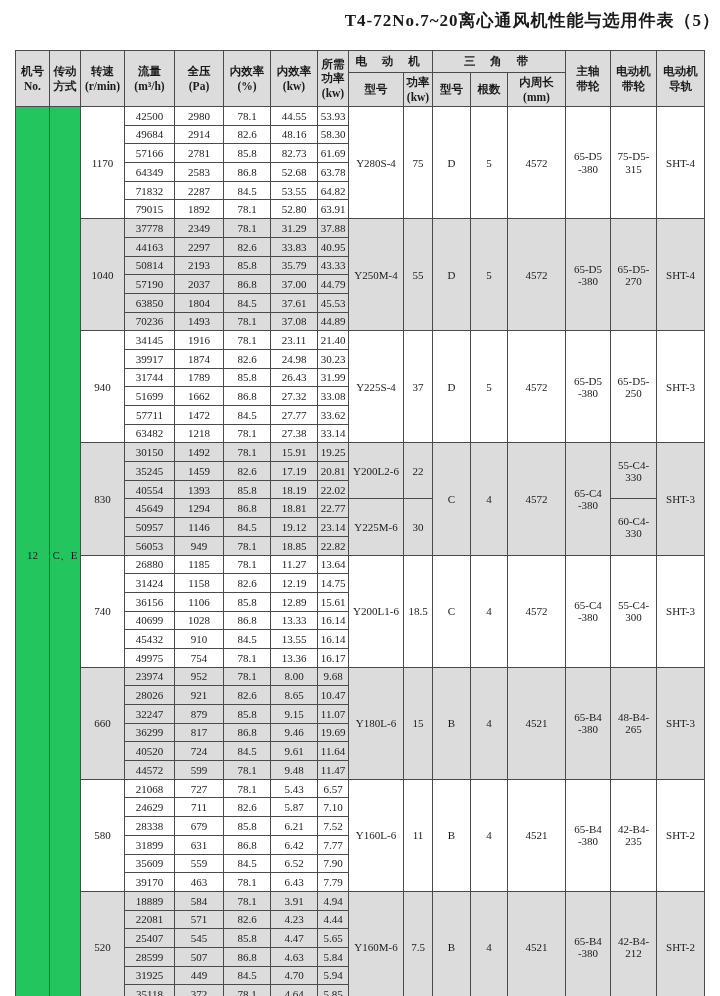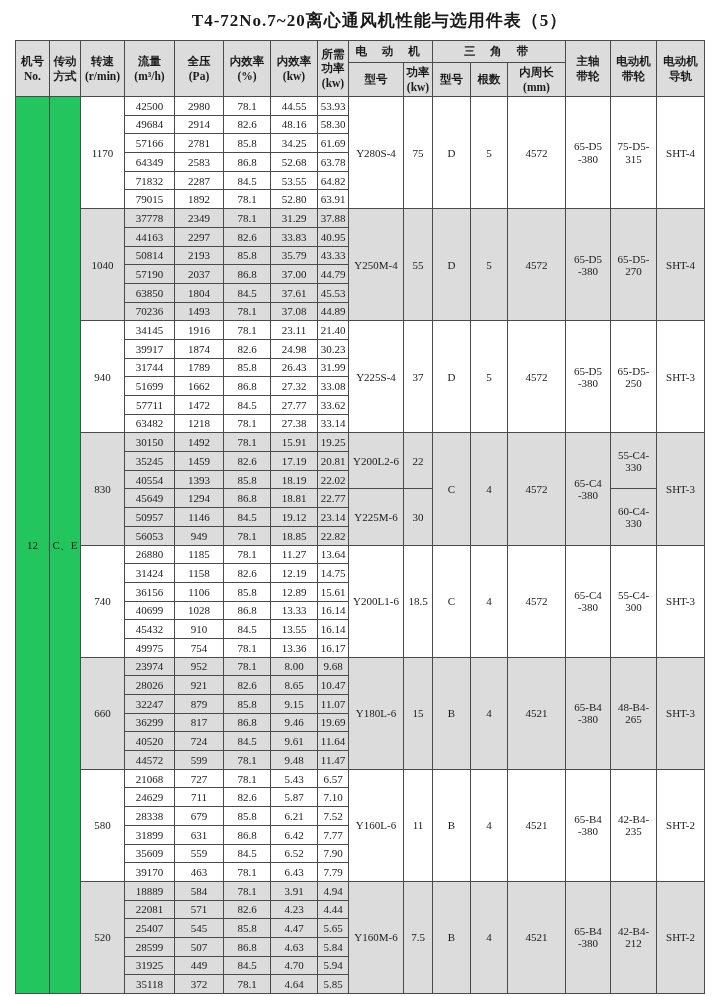--- a/index.html
+++ b/index.html
@@ -2,22 +2,22 @@
 <html><head>
 <meta charset="utf-8">
 <style>
   html,body{margin:0;padding:0;}
   body{
     width:720px;height:996px;background:#ffffff;
     font-family:"Liberation Serif","DejaVu Serif",serif;
     color:#1a1a1a;overflow:hidden;
   }
   .title{
-    text-align:center;font-size:17px;font-weight:bold;
-    margin:9px 0 8px 0;letter-spacing:1px;padding-left:39px;
+    text-align:right;font-size:17px;font-weight:bold;
+    margin:9px 0 18px 0;letter-spacing:1px;padding-left:39px;
   }
   table.perf{
     border-collapse:collapse;table-layout:fixed;
     width:689px;margin:0 auto;border:1.5px solid #3f3f3f;
   }
   .perf th,.perf td{
     border:1px solid #4a4a4a;text-align:center;vertical-align:middle;
     padding:0;white-space:pre-line;overflow:hidden;
   }
   .perf thead th{
@@ -116,21 +116,21 @@
         <td>49684</td>
         <td>2914</td>
         <td>82.6</td>
         <td>48.16</td>
         <td>58.30</td>
       </tr>
       <tr>
         <td>57166</td>
         <td>2781</td>
         <td>85.8</td>
-        <td>34.25</td>
+        <td>82.73</td>
         <td>61.69</td>
       </tr>
       <tr>
         <td>64349</td>
         <td>2583</td>
         <td>86.8</td>
         <td>52.68</td>
         <td>63.78</td>
       </tr>
       <tr>

